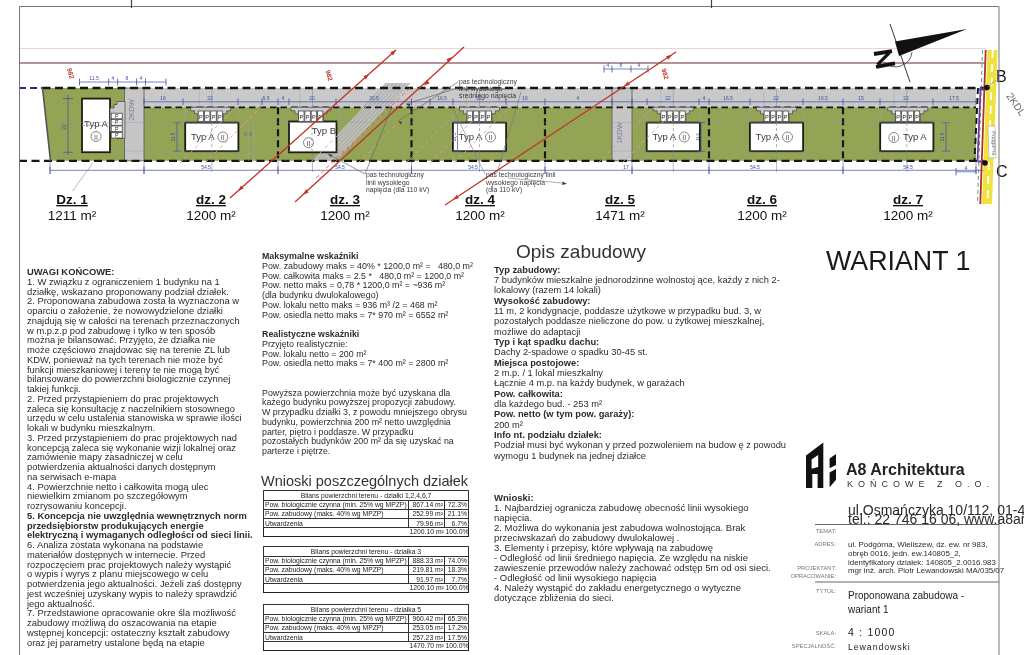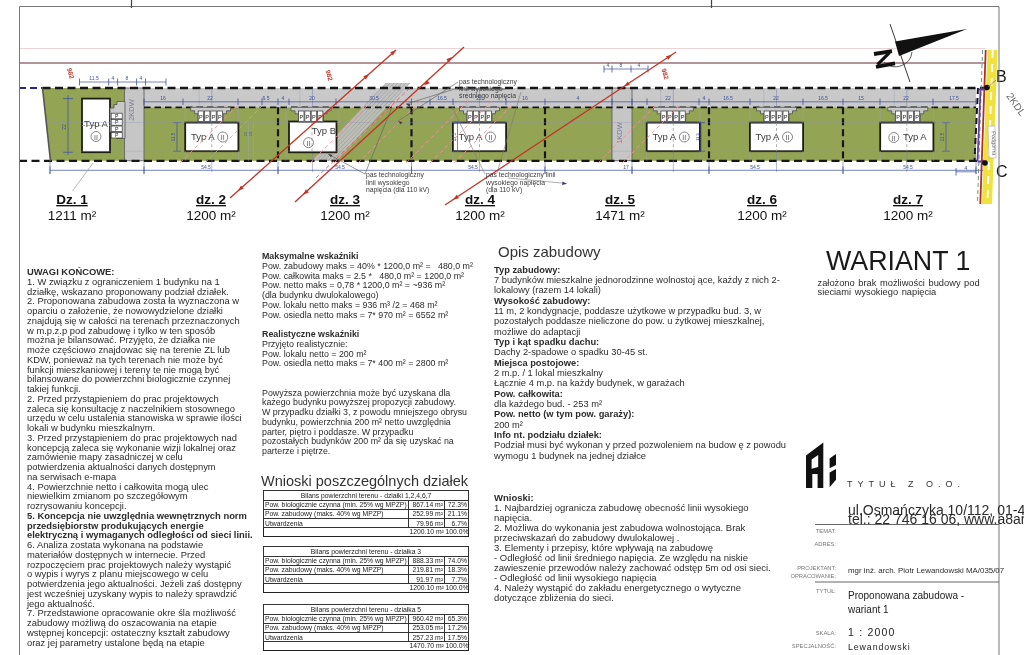--- a/index.html
+++ b/index.html
@@ -575,50 +575,51 @@
           <td style="border:0.8px solid #333;padding:0 1px;text-align:right">17.5%</td>
         </tr>
         <tr style="height:8.6px">
           <td style="padding:0 1px"></td>
           <td style="padding:0 1px;text-align:right">1470.70 m²</td>
           <td style="padding:0 1px;text-align:right">100.0%</td>
         </tr>
       </tbody>
     </table>
 
-<div style="position:absolute;left:498px;top:243px;width:220px;font-size:15px;line-height:17px;color:#2b2b2b;white-space:nowrap;color:#333">Opis zabudowy</div>
+<div style="position:absolute;left:516px;top:243px;width:220px;font-size:19px;line-height:17px;color:#2b2b2b;white-space:nowrap;color:#333">Opis zabudowy</div>
 
 <div style="position:absolute;left:494px;top:264.5px;width:330px;font-size:9.3px;line-height:10.35px;color:#2b2b2b;white-space:nowrap;"><b>Typ zabudowy:</b><br>7 budynków mieszkalne jednorodzinne wolnostoj ące, każdy z nich 2-<br>lokalowy (razem 14 lokali)<br><b>Wysokość zabudowy:</b><br>11 m, 2 kondygnacje, poddasze użytkowe w przypadku bud. 3, w<br>pozostałych poddasze nieliczone do pow. u żytkowej mieszkalnej,<br>możliwe do adaptacji<br><b>Typ i kąt spadku dachu:</b><br>Dachy 2-spadowe o spadku 30-45 st.<br><b>Miejsca postojowe:</b><br>2 m.p. / 1 lokal mieszkalny<br>Łącznie 4 m.p. na każdy budynek, w garażach<br><b>Pow. całkowita:</b><br>dla każdego bud. -  253 m²<br><b>Pow. netto (w tym pow. garaży):</b><br>200 m²<br><b>Info nt. podziału działek:</b><br>Podział musi być wykonan y przed pozwoleniem na budow ę z powodu<br>wymogu 1 budynek na jednej działce</div>
 
 <div style="position:absolute;left:494px;top:493px;width:330px;font-size:9.5px;line-height:10.05px;color:#2b2b2b;white-space:nowrap;"><b>Wnioski:</b><br>1. Najbardziej ogranicza zabudowę obecność linii wysokiego<br>napięcia.<br>2. Możliwa do wykonania jest zabudowa wolnostojąca. Brak<br>przeciwskazań do zabudowy dwulokalowej .<br>3. Elementy i przepisy, które wpływają na zabudowę<br>- Odległość od linii średniego napięcia. Ze względu na niskie<br>zawieszenie przewodów należy zachować odstęp 5m od osi sieci.<br>- Odległość od linii wysokiego napięcia<br>4. Należy wystąpić do zakładu energetycznego o wytyczne<br>dotyczące zbliżenia do sieci.</div>
 
 <div style="position:absolute;left:826px;top:244.5px;font-size:28.5px;line-height:30px;color:#1a1a1a;white-space:nowrap;transform:scaleX(0.94);transform-origin:0 0">WARIANT 1</div>
 
-<div style="position:absolute;left:817.5px;top:278.5px;width:170px;font-size:9.3px;line-height:9.7px;color:#2b2b2b;white-space:nowrap;word-spacing:1px">założono brak możliwości budowy pod<br>sieciami wysokiego napięcia</div>
-
-
-<div style="position:absolute;left:847px;top:478.5px;width:150px;font-size:9px;line-height:10px;color:#2b2b2b;white-space:nowrap;color:#333;letter-spacing:5px">TYTUŁ Z O.O.</div>
+
+<div style="position:absolute;left:846px;top:461px;width:160px;font-size:16px;line-height:17px;color:#2b2b2b;white-space:nowrap;color:#222;font-weight:bold">A8 Architektura</div>
+
+<div style="position:absolute;left:847px;top:478.5px;width:150px;font-size:9px;line-height:10px;color:#2b2b2b;white-space:nowrap;color:#333;letter-spacing:5px">KOŃCOWE Z O.O.</div>
 
 <div style="position:absolute;left:848px;top:506px;width:160px;font-size:14px;line-height:9.2px;color:#2b2b2b;white-space:nowrap;">ul.Osmańczyka 10/112, 01-494 Warszawa<br>tel.: 22 746 16 06, www.a8architektura.pl</div>
 
 <div style="text-align:right;color:#777;font-size:5.8px;line-height:6px;width:60px;position:absolute;left:776px;top:528px">TEMAT:</div>
 
 <div style="text-align:right;color:#777;font-size:5.8px;line-height:6px;width:60px;position:absolute;left:776px;top:541px">ADRES:</div>
 
 <div style="text-align:right;color:#777;font-size:5.8px;line-height:6px;width:60px;position:absolute;left:776px;top:565px">PROJEKTANT:</div>
 
 <div style="text-align:right;color:#777;font-size:5.8px;line-height:6px;width:60px;position:absolute;left:776px;top:573px">OPRACOWANIE:</div>
 
 <div style="text-align:right;color:#777;font-size:5.8px;line-height:6px;width:60px;position:absolute;left:776px;top:588px">TYTUŁ:</div>
 
 <div style="text-align:right;color:#777;font-size:5.8px;line-height:6px;width:60px;position:absolute;left:776px;top:630px">SKALA:</div>
 
 <div style="text-align:right;color:#777;font-size:5.8px;line-height:6px;width:60px;position:absolute;left:776px;top:643px">SPECJALNOŚĆ:</div>
 
 
+<div style="position:absolute;left:848px;top:540px;width:170px;font-size:7.9px;line-height:9.2px;color:#2b2b2b;white-space:nowrap;">ul. Podgórna, Wieliszew, dz. ew. nr 983,<br>obręb 0016, jedn. ew.140805_2,<br>identyfikatory działek: 140805_2.0016.983</div>
 
 <div style="position:absolute;left:848px;top:566px;width:180px;font-size:7.9px;line-height:9.2px;color:#2b2b2b;white-space:nowrap;">mgr inż. arch. Piotr Lewandowski MA/035/07</div>
 
 <div style="position:absolute;left:848px;top:589px;width:170px;font-size:10px;line-height:13.8px;color:#2b2b2b;white-space:nowrap;color:#222">Proponowana zabudowa -<br>wariant 1</div>
 
-<div style="position:absolute;left:848px;top:627px;width:100px;font-size:10.5px;line-height:11px;color:#2b2b2b;white-space:nowrap;color:#222;letter-spacing:1.2px">1 : 2000</div>
+<div style="position:absolute;left:848px;top:627px;width:100px;font-size:10.5px;line-height:11px;color:#2b2b2b;white-space:nowrap;color:#222;letter-spacing:1.2px">4 : 1000</div>
 
 <div style="position:absolute;left:848px;top:642px;width:100px;font-size:8.8px;line-height:10px;color:#2b2b2b;white-space:nowrap;color:#222;letter-spacing:0.9px">Lewandowski</div>
 </div>
 </body></html>

